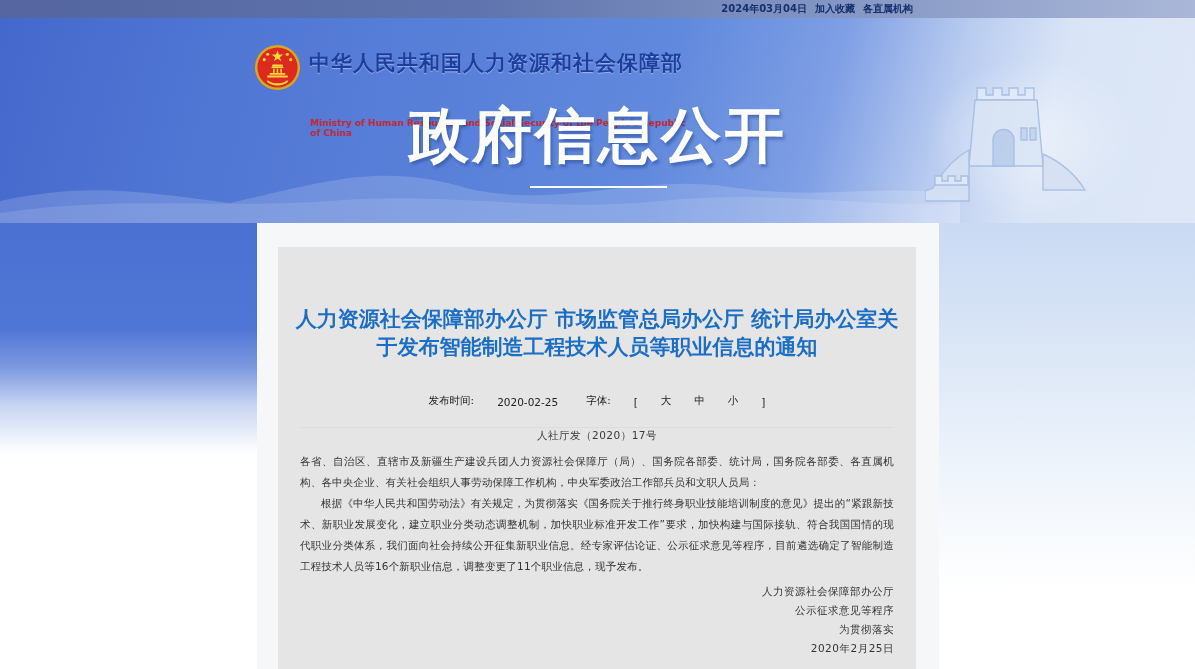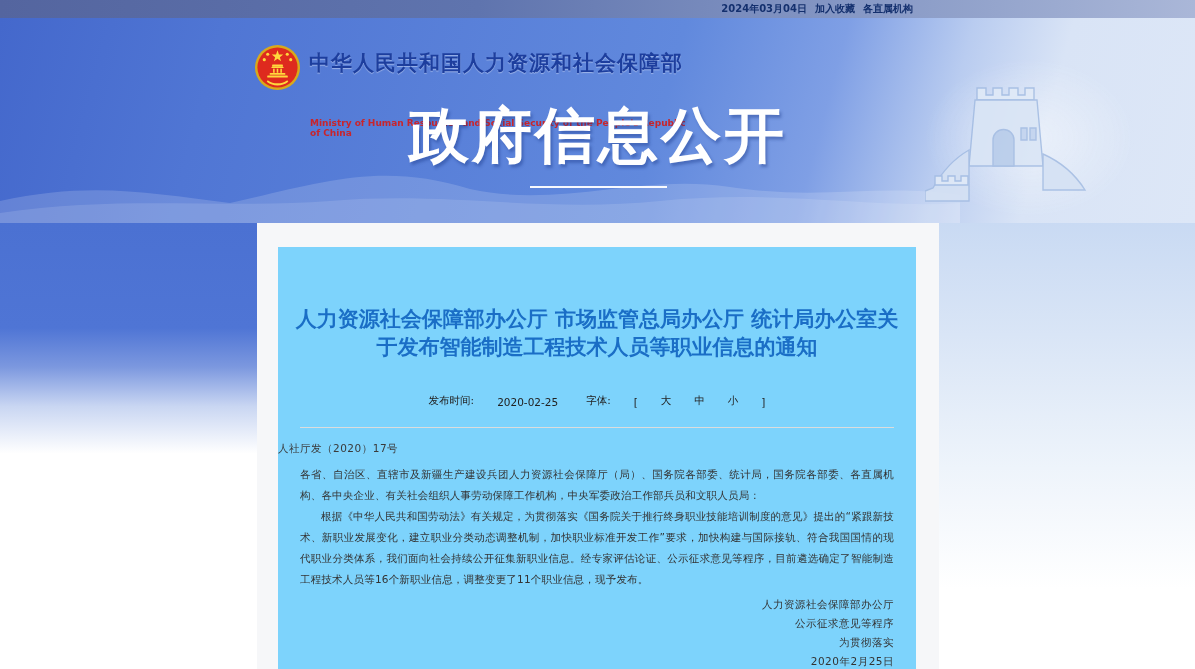--- a/index.html
+++ b/index.html
@@ -55,35 +55,35 @@
     background:linear-gradient(180deg,#c9daf3 0%,#d9e5f6 25%,#eef4fb 55%,#ffffff 82%);
   }
 
   
   .content-frame {
     position:absolute; left:257px; top:223px; width:682px; height:446px;
     background:#f6f7f9;
   }
   .article-card {
     position:absolute; left:21px; top:24px; width:638px; height:422px;
-    background:#7dd3fc; overflow:hidden;
+    background:#e5e5e5; overflow:hidden;
   }
   .doc-title {
     margin:58px 10px 0; text-align:center;
     font-size:21px; line-height:28px; font-weight:bold; color:#1a6ec6;
   }
   .meta {
     margin-top:33px; text-align:center; font-size:10.5px; color:#222222;
     display:flex; justify-content:center; gap:28px; align-items:center;
   }
   .meta .group { display:flex; gap:23px; align-items:flex-end; }
   .meta .fs { cursor:pointer; }
   .divider { margin:19px 22px 0; border-top:1px solid #dcdcdc; height:0; }
   .doc-number {
-    margin-top:14px; font-size:10.5px; color:#3a3a3a; letter-spacing:.5px;
+    margin-top:1px; text-align:center; font-size:10.5px; color:#3a3a3a; letter-spacing:.5px;
   }
   .para {
     margin:8px 22px 0; font-size:10.5px; color:#333333;
     line-height:21px; text-align:justify; letter-spacing:.2px;
   }
   .para.indent { text-indent:2em; margin-top:0; }
   .signatures {
     margin:5px 22px 0 0; text-align:right; font-size:10.5px; color:#333333;
     line-height:19px; letter-spacing:.5px;
   }

